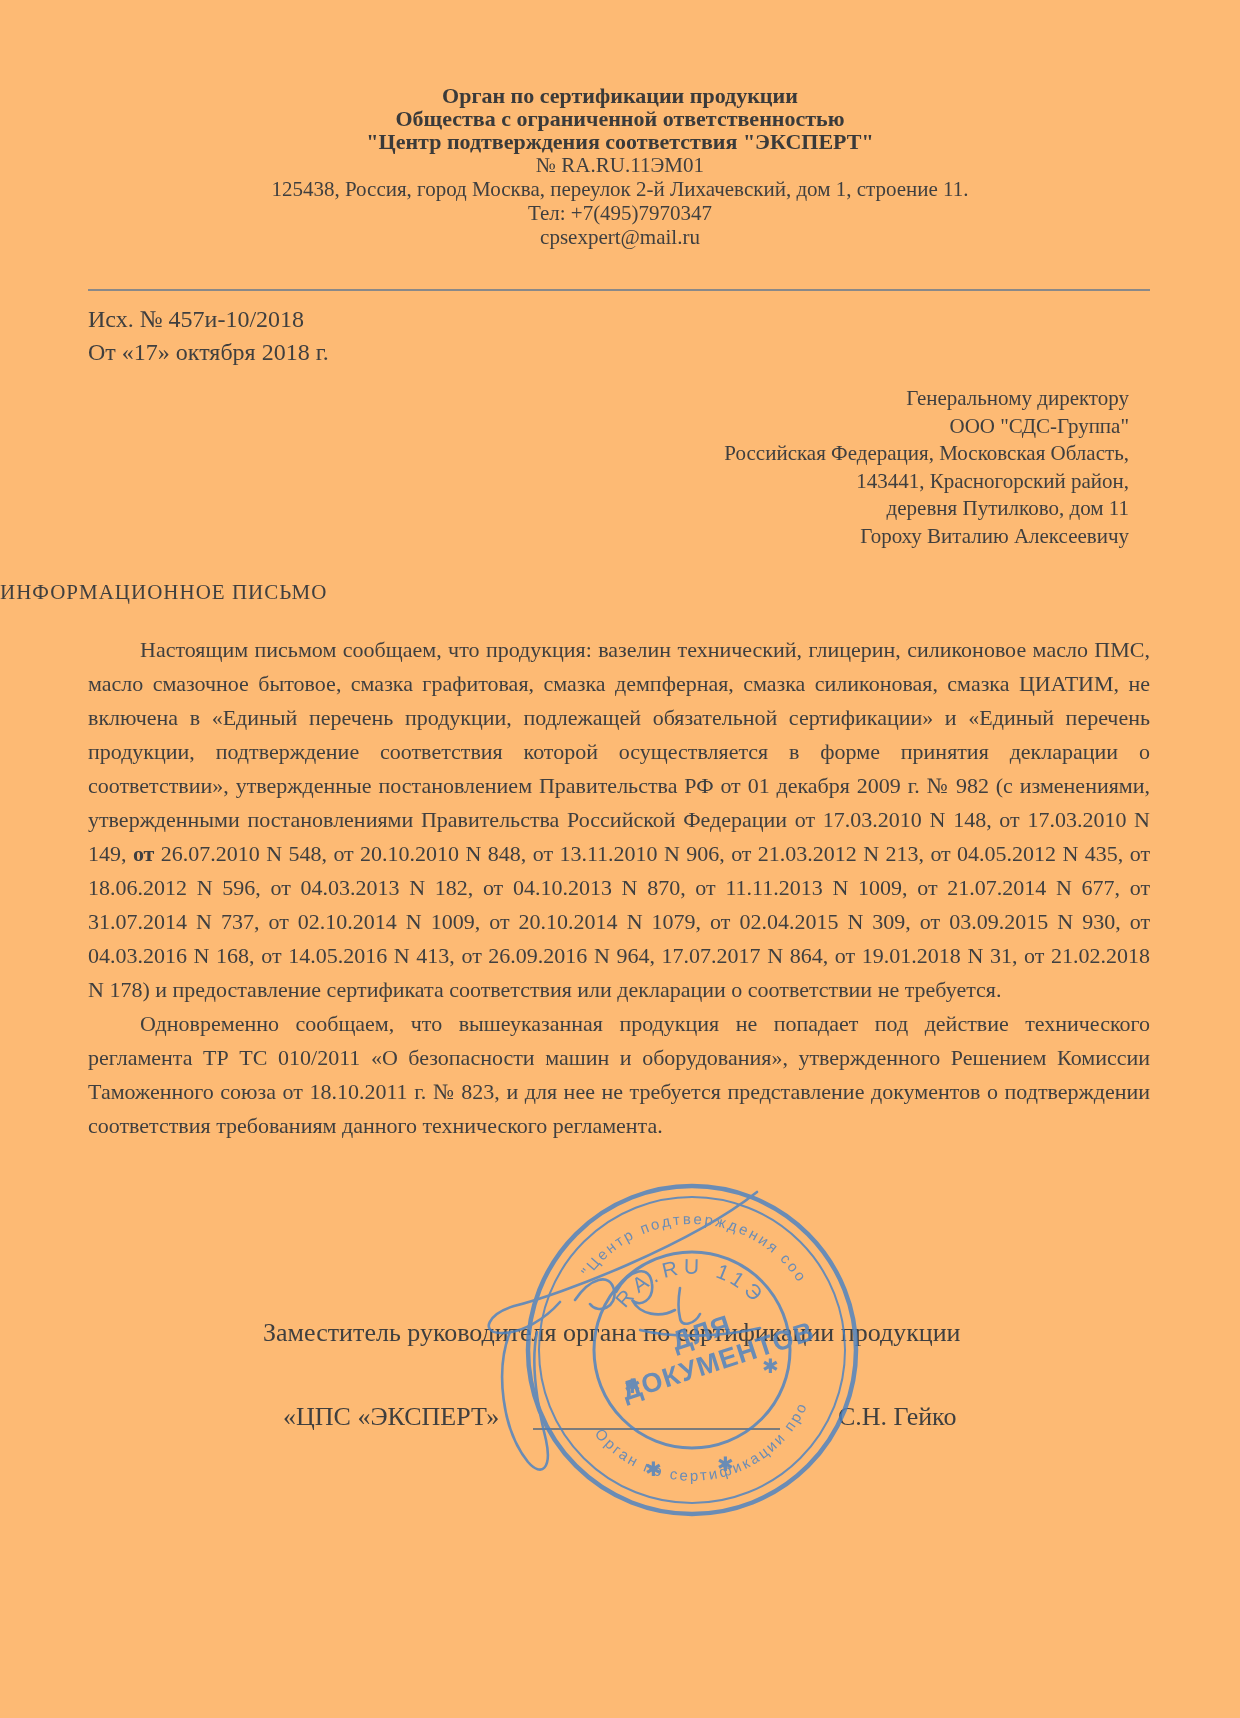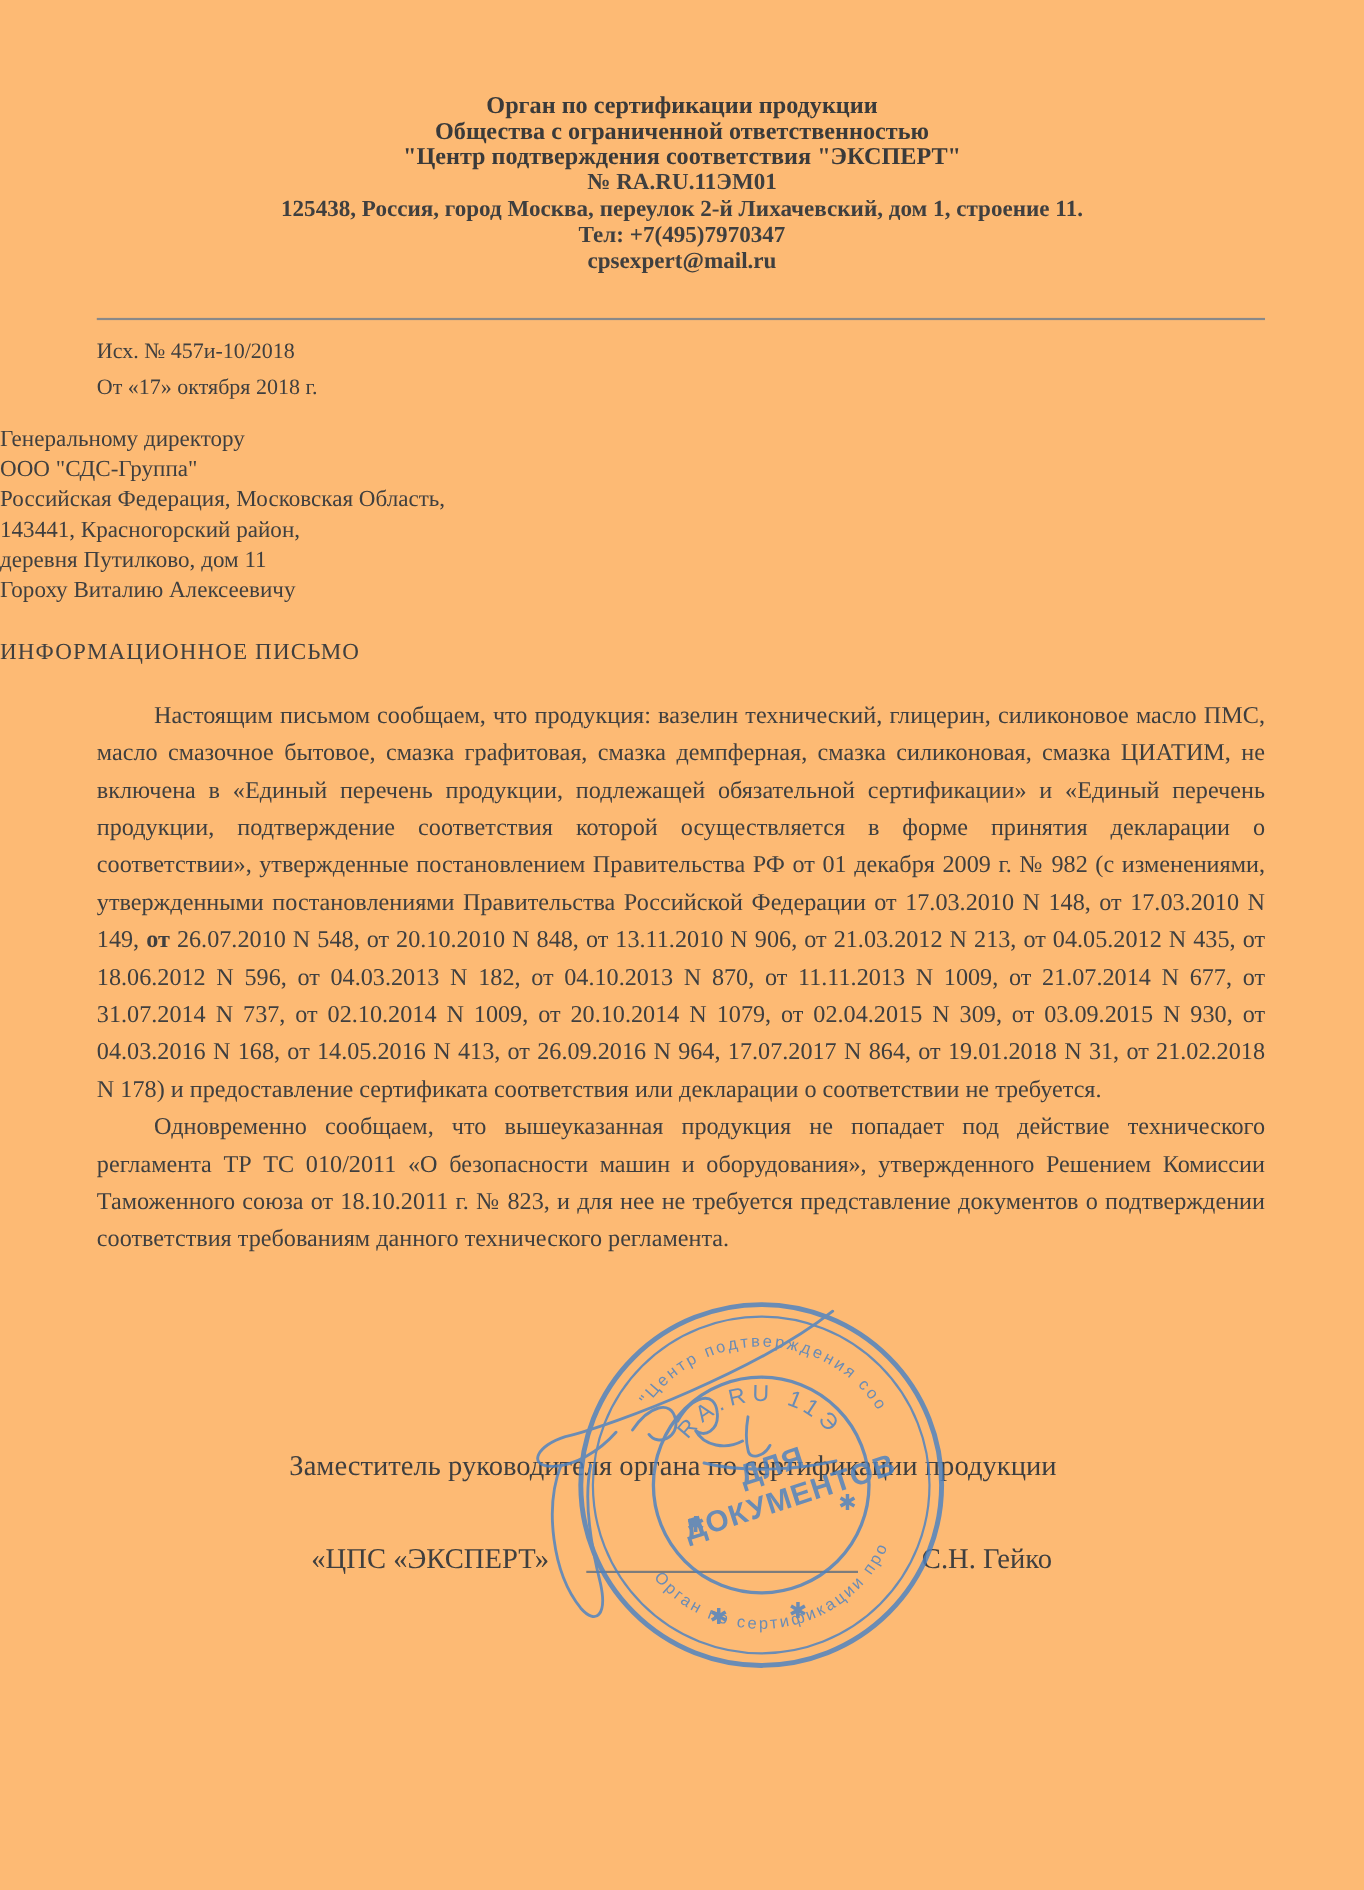--- a/index.html
+++ b/index.html
@@ -1,27 +1,27 @@
 <!DOCTYPE html>
 <html lang="ru"><head>
 <meta charset="utf-8">
 <style>
   html,body{margin:0;padding:0;background:#ffffff;}
   body{width:1240px;height:1718px;font-family:"Liberation Serif","DejaVu Serif",serif;color:#3f3f3f;overflow:hidden;}
   .page{position:relative;width:1240px;height:1718px;background:#fdba74;}
 
   .header{padding-top:84px;text-align:center;}
   .header .bold-line{font-weight:bold;font-size:22px;line-height:23px;color:#3a3a3a;}
-  .header .plain-line{font-size:21px;line-height:24px;font-weight:bold;}
+  .header .plain-line{font-size:21px;line-height:24px;}
 
   .rule{margin:40px 90px 0 88px;border:0;border-top:2px solid #898989;height:0;}
 
-  .meta{margin:12px 4px 0 88px;font-size:20px;line-height:33px;}
+  .meta{margin:12px 4px 0 88px;font-size:24px;line-height:33px;}
 
-  .recipient{margin:16px 111px 0 0;font-size:21px;line-height:27.5px;}
+  .recipient{margin:16px 111px 0 0;text-align:right;font-size:21px;line-height:27.5px;}
   .recipient div{white-space:nowrap;}
 
   .doc-title{margin-top:30px;font-size:21px;letter-spacing:1px;}
 
   .body-text{margin:28px 90px 0 88px;}
   .body-text p{margin:0;text-align:justify;text-indent:52px;font-size:22px;line-height:34px;}
   .body-text b{font-weight:bold;}
 
   .sign-area{position:absolute;left:0;top:1318px;width:1240px;height:140px;font-size:26px;}
   .sign-pos{position:absolute;left:263px;top:0;white-space:nowrap;}

